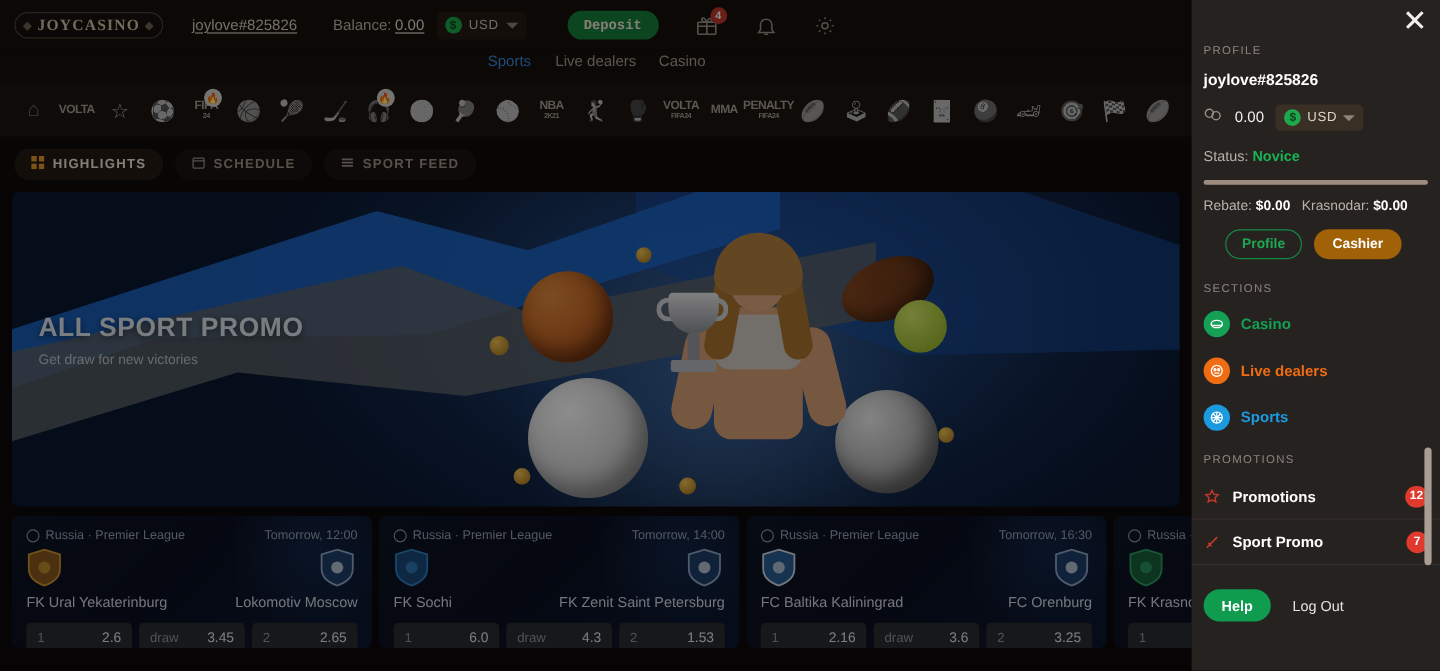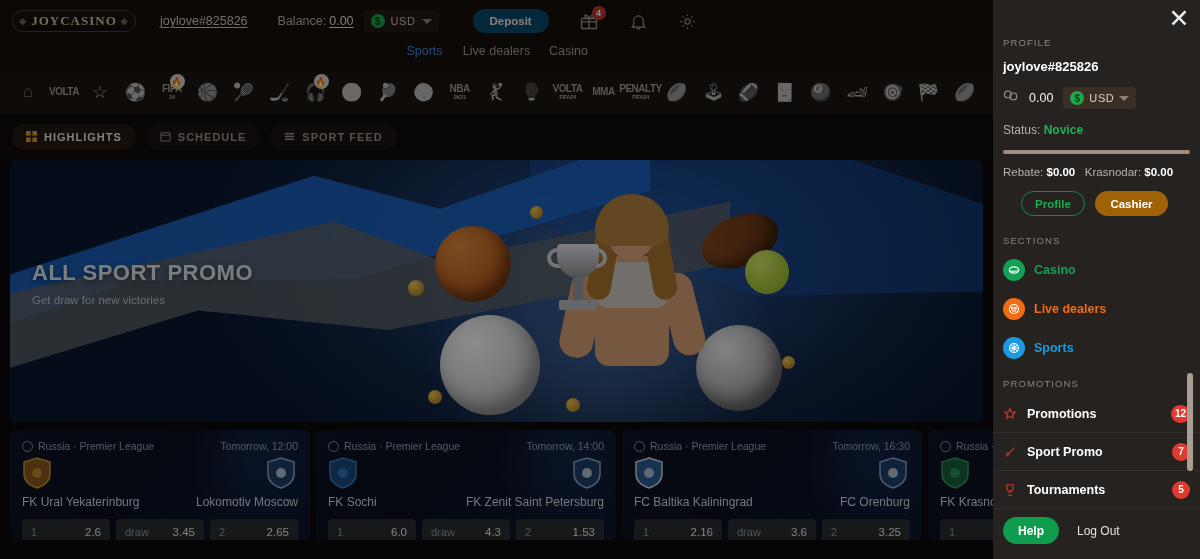--- a/index.html
+++ b/index.html
@@ -25,21 +25,21 @@
     font-weight:700;
   }
   .logo .dot { font-size:9px; color:#6e6550; padding:0 4px; }
   .username { margin-left:24px; color:#d6cdbb; font-size:12.5px; text-decoration:underline; text-underline-offset:2px; }
   .balance-label { margin-left:30px; color:#bfb6a4; font-size:12.5px; }
   .balance-val { color:#e8e1d2; font-size:12.5px; text-decoration:underline; text-underline-offset:2px; margin-left:3px;}
   .curr-pill { margin-left:10px; height:23px; border-radius:4px; background:#241a13; display:flex; align-items:center; padding:0 7px; gap:6px; }
   .coin { width:14px;height:14px;border-radius:50%;background:#1ea84c; color:#0d3d1d; font-size:10px; font-weight:700; display:flex;align-items:center;justify-content:center;}
   .curr-txt { color:#cfc5b3; font-size:11px; letter-spacing:.6px; }
   .caret { width:0;height:0;border-left:5px solid transparent;border-right:5px solid transparent;border-top:5px solid #8e8473; }
-  .deposit { margin-left:34px; width:76px; height:24px; border-radius:12px; background:#0c4a6e; color:#f6e6d8; font-size:11.5px; font-weight:700; display:flex;align-items:center;justify-content:center;}
+  .deposit { margin-left:34px; width:76px; height:24px; border-radius:12px; background:#15803d; color:#f6e6d8; font-size:11.5px; font-weight:700; display:flex;align-items:center;justify-content:center;font-family:Liberation Mono, monospace;}
   .hicon { margin-left:30px; position:relative; color:#9b9287; }
   .hicon svg { display:block; }
   .badge-sm { position:absolute; top:-5px; right:-7px; min-width:14px;height:14px; border-radius:7px; background:#c0392b; color:#fff; font-size:9px; font-weight:700; display:flex;align-items:center;justify-content:center; padding:0 3px;}
 
   
   .tabrow { height:28px; background:#140f0c; position:relative; display:flex; justify-content:center; align-items:flex-start; gap:30px; padding-top:2px;}
   .tabs-inner { display:flex; gap:0; }
   .tab-cell { width:72px; text-align:center; }
   .tab-cell .lbl { font-size:12.5px; }
 
@@ -605,32 +605,22 @@
         <div class="p-item">
           <span class="p-ico">
             <svg width="14" height="14" viewBox="0 0 16 16" fill="none" stroke="#c0392b" stroke-width="1.5">
               <path d="M3 13L13 3M5 11l-2 2M11 5l2-2"></path>
               <path d="M4.5 8.5l3 3"></path>
             </svg>
           </span>
     <span class="p-name">Sport Promo</span>
     <span class="p-badge">7</span>
         </div>
-        <div class="p-item">
-          <span class="p-ico">
-            <svg width="14" height="14" viewBox="0 0 16 16" fill="none" stroke="#c0392b" stroke-width="1.4">
-              <path d="M4.5 2h7v4a3.5 3.5 0 01-7 0z"></path>
-              <path d="M8 9.5V12M5.5 14h5"></path>
-            </svg>
-          </span>
-    <span class="p-name">Tournaments</span>
-    <span class="p-badge">5</span>
-        </div>
-      </div>
-
-    <div class="p-footer" style="margin-top:8px">
+      </div>
+
+    <div class="p-footer" style="margin-top:20px">
       <div class="btn-help">Help</div>
       <div class="logout">Log Out</div>
     </div>
 
     <div class="pscroll"></div>
   </div>
 </div>
 
 </body></html>

